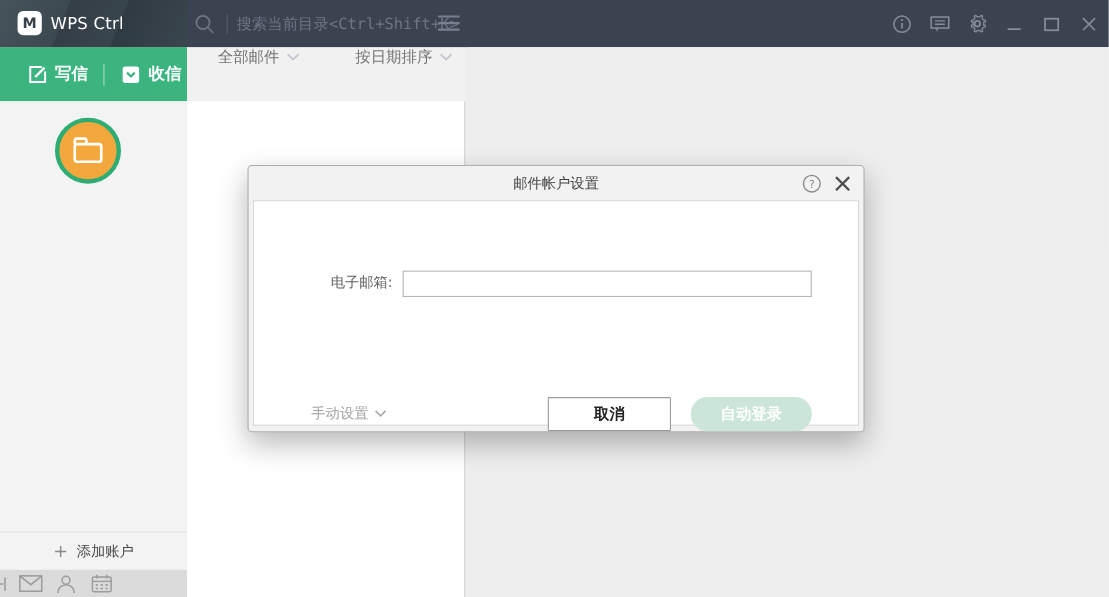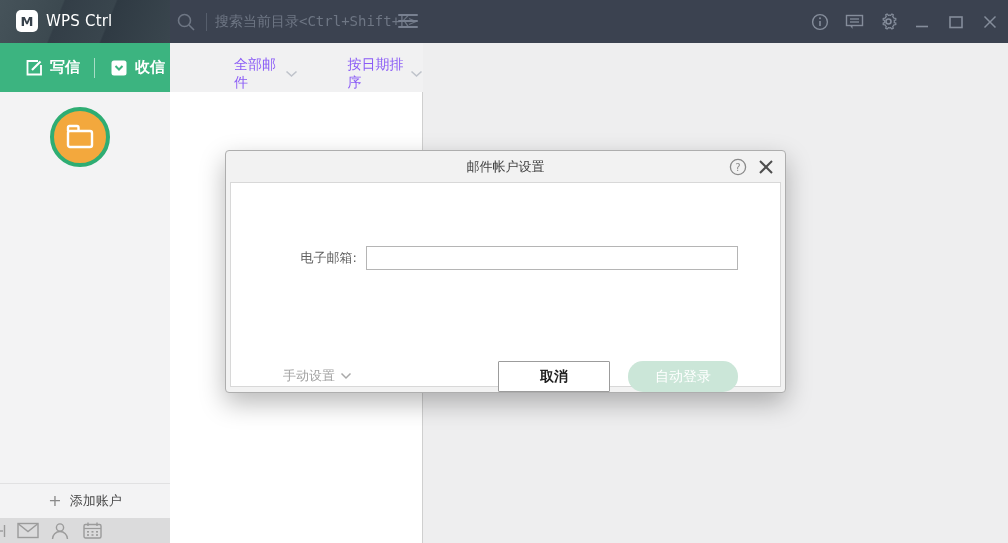--- a/index.html
+++ b/index.html
@@ -29,21 +29,21 @@
   
   .toolbar { position:absolute; left:0; top:43px; width:170px; height:49px; background:#3cb480;
              display:flex; align-items:center; color:#ffffff; }
   .tool-btn { display:flex; align-items:flex-end; gap:7px; font-size:15px; font-weight:bold; }
   .tool-btn.compose { margin-left:25px; }
   .tool-btn.receive { margin-left:15px; }
   .tool-sep { width:1px; height:20px; background:rgba(255,255,255,.55); margin-left:14px; }
 
   
   .list-header { position:absolute; left:170px; top:43px; width:253px; height:49px; background:#f1f1f2;
-                 display:flex; align-items:flex-end; color:#8b5cf6; font-size:14px;padding-left:36px; }
+                 display:flex; align-items:flex-start; color:#737373; font-size:14px; }
   .drop { display:flex; align-items:center; gap:6px; }
   .drop.filter { margin-left:28px; }
   .drop.sort { margin-left:50px; }
   .chev { color:#bfc3cb; }
 
   
   .sidebar { position:absolute; left:0; top:92px; width:170px; height:451px; background:#f3f3f4; }
   .mail-list { position:absolute; left:170px; top:92px; width:253px; height:451px; background:#ffffff; border-right:1px solid #cfcfcf; }
   .content { position:absolute; left:424px; top:43px; width:584px; height:500px; background:#eeeeef; }
   .content-band { position:absolute; left:424px; top:43px; width:584px; height:49px; background:#f1f1f2; }
@@ -78,21 +78,21 @@
   .form-row { position:absolute; left:0; width:100%; height:24px; display:flex; }
   .form-row.email { top:63px; }
   .form-row.password { top:103px; }
   .form-label { position:absolute; left:0; width:126px; text-align:right; line-height:24px; color:#5f5f5f; font-size:13px; }
   .form-input { position:absolute; left:135px; top:0; width:372px; height:24px; border:1px solid #b5b5b5; background:#ffffff; outline:none; padding:0 6px; font-size:13px; color:#333; }
 
   .manual-setup { position:absolute; left:52px; top:184px; display:flex; align-items:center; gap:5px; color:#a3a3a3; font-size:13px; }
   .btn-cancel { position:absolute; left:267px; top:178px; width:112px; height:31px; background:#ffffff; border:1px solid #9c9c9c;
                 color:#222; font-size:14px; font-weight:bold; display:flex; align-items:center; justify-content:center; border-radius:1px; }
   .btn-autologin { position:absolute; left:397px; top:178px; width:110px; height:31px; background:#cbe6d8; border:none; border-radius:15px;
-                   color:#ffffff; font-size:14px; font-weight:normal; display:flex; align-items:center; justify-content:center; }
+                   color:#ffffff; font-size:14px; font-weight:bold; display:flex; align-items:center; justify-content:center; }
 
   svg { display:block; }
 </style>
 </head>
 <body>
 
 <div class="app">
 
   <div class="topbar">
     <div class="brand">

